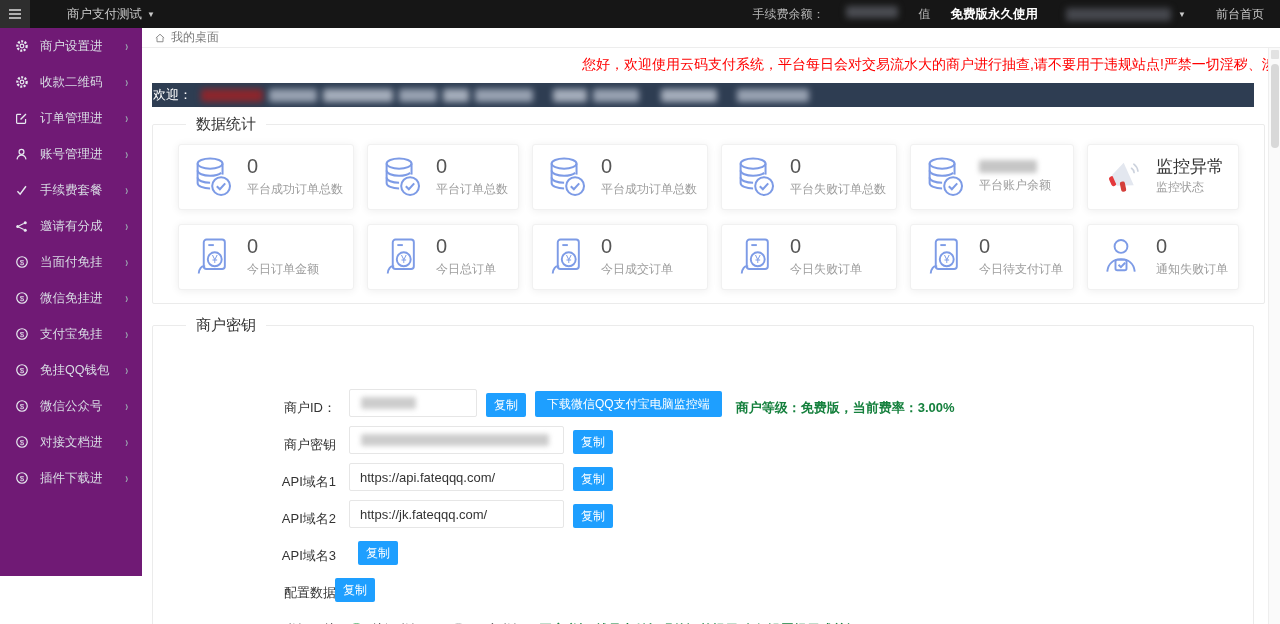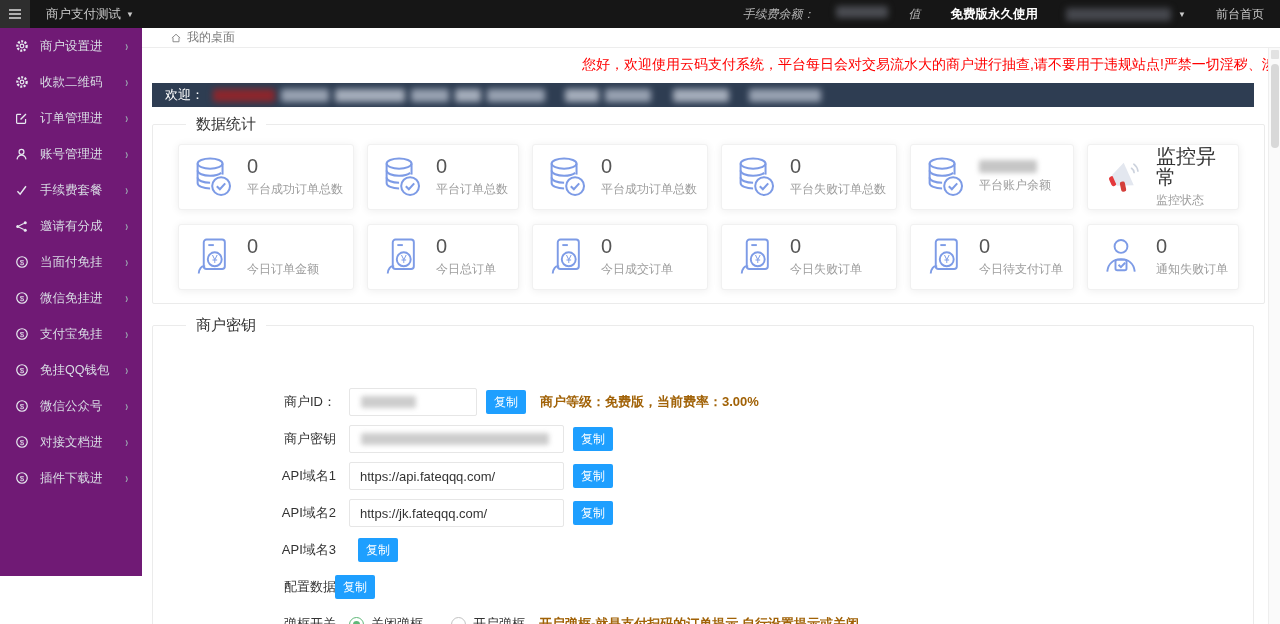--- a/index.html
+++ b/index.html
@@ -9,86 +9,86 @@
     font-family:"Liberation Sans","DejaVu Sans",sans-serif;
     background:#fff; font-size:13px;
   }
   
   .topbar { position:absolute; top:0; left:0; width:1280px; height:28px;
     background:#161616; display:flex; align-items:center; z-index:20; }
   .logo { width:142px; height:28px; line-height:28px; padding-left:10px;
     background:#101010; color:#fff; font-size:16px; font-weight:bold; letter-spacing:1px; }
   .hamburger { width:30px; height:28px; background:#2e2e2e; display:flex;
     align-items:center; justify-content:center; cursor:pointer; }
-  .merchant-menu { color:#c9c9c9; font-size:12.5px; margin-left:16px; cursor:pointer; display:flex; align-items:center; gap:5px; }
+  .merchant-menu { color:#c9c9c9; font-size:12.5px; margin-left:37px; cursor:pointer; display:flex; align-items:center; gap:5px; }
   .caret { font-size:8px; color:#c9c9c9; }
   .topbar-right { margin-left:auto; display:flex; align-items:center; color:#b5b5b5;
     font-size:12px; padding-right:16px; }
-  .fee-group { display:flex; align-items:flex-start; gap:21px;font-style:italic; }
-  .free-ver { color:#fff; font-weight:bold; margin:0 28px 0 30px; font-size:12.5px; cursor:pointer; }
+  .fee-group { display:flex; align-items:flex-start; gap:21px; }
+  .free-ver { color:#fff; font-weight:bold; margin:0 28px 0 20px; font-size:12.5px; cursor:pointer; }
   .user-group { display:flex; align-items:center; gap:7px; cursor:pointer; }
   .front-home { margin-left:30px; color:#c9c9c9; cursor:pointer; }
   .blob { filter:blur(3px); border-radius:2px; display:inline-block; }
   .blob.dark  { background:#4a4c52; height:12px; width:52px; }
   .blob.user  { background:#45474d; height:13px; width:105px; }
   
   .sidebar { position:absolute; top:28px; left:0; width:142px; height:548px; background:#701a75; }
   .side-item { height:36px; display:flex; align-items:center; padding:0 13px 0 15px;
     color:#d8dce4; font-size:12.5px; cursor:pointer; }
   .side-item .sicon { width:16px; margin-right:9px; display:flex; align-items:center; color:#e7eaf0; }
   .side-item .arrow { margin-left:auto; color:#99a1ae; font-size:11px; font-weight:bold; transform:scale(.8,1.25); }
   
   .breadcrumb { position:absolute; top:28px; left:142px; right:0; height:20px; background:#fff;
     border-bottom:1px solid #ededed; display:flex; align-items:center; gap:5px;
-    padding-left:28px; font-size:12px; color:#7a7a7a; z-index:5; }
+    padding-left:12px; font-size:12px; color:#7a7a7a; z-index:5; }
   
   .main { position:absolute; top:48px; left:142px; width:1138px; height:576px; background:#fff; overflow:hidden; }
   .marquee { height:30px; position:relative; overflow:hidden; }
   .marquee span { position:absolute; left:440px; top:8px; color:#ff0000; font-size:14px; white-space:nowrap; }
   .banner { margin:5px 26px 0 10px; height:24px; background:#2e3d52; display:flex;
-    align-items:center; padding:0 13px; gap:6px; }
+    align-items:center; padding:0 1px; gap:6px; }
   .banner .wtext { color:#fff; font-size:13px; margin-right:3px; white-space:nowrap; }
   .bblob { height:13px; border-radius:2px; filter:blur(3px); }
   .bblob.red { background:#8c262c; width:62px; }
   .bblob.g1 { background:#aab3c2; opacity:.85; }
   .bblob.g2 { background:#c3cad6; opacity:.8; }
   fieldset.box { margin:8px 26px 0 10px; border:1px solid #ebebeb; border-radius:2px;
     padding:6px 25px 13px; }
   fieldset.box legend { font-size:15px; color:#333; padding:0 10px; margin-left:8px; }
   
   .cards { display:grid; grid-template-columns:repeat(6,1fr); gap:14px 13px; margin-top:4px; }
   .card { background:#fff; border:1px solid #f1f1f1; border-radius:3px; height:66px;
     box-shadow:0 1px 8px rgba(0,0,0,.07); display:flex; align-items:center; padding:0 10px; gap:12px; }
   .card .cicon { flex:0 0 46px; display:flex; align-items:center; justify-content:center; }
   .card .val { font-size:20px; color:#555; line-height:1.05; }
   .card .lab { font-size:12px; color:#9d9d9d; margin-top:4px; white-space:nowrap; }
-  .card.alert .val { font-size:20px; color:#333; }
+  .card.alert .val { font-size:17px; color:#333; }
   .vblob { display:block; width:58px; height:13px; background:#c6c6c6; filter:blur(2.5px);
     border-radius:2px; margin-bottom:3px; }
   
   .mform { padding:46px 0 0 46px; }
-  .frow { display:flex; align-items:center; height:30px; margin-bottom:7px; }
+  .frow { display:flex; align-items:flex-end; height:30px; margin-bottom:7px; }
   .flabel { width:112px; text-align:right; margin-right:13px; font-size:13px; color:#333; flex:none; }
   .finput { height:28px; border:1px solid #e6e6e6; border-radius:2px; padding:0 10px;
     font-size:13px; color:#333; width:215px; outline:none; font-family:"Liberation Sans","DejaVu Sans",sans-serif; }
   .finput.short { width:128px; }
   .finput.cfg { width:245px; padding-right:40px; }
   .inwrap { position:relative; display:flex; align-items:center; }
   .inblob { position:absolute; top:8px; left:12px; height:12px; background:#cdcdcd;
     filter:blur(2.5px); border-radius:2px; }
   .inblob.id { width:55px; }
   .inblob.key { width:188px; }
   .inblob.cfg { left:118px; width:108px; background:#d6d6d6; }
   .sel-band { position:absolute; right:20px; top:3px; width:20px; height:22px; background:#a9cdf0; }
   .btn { background:#1E9FFF; color:#fff; border:none; border-radius:2px; cursor:pointer;
     font-size:12px; font-family:"Liberation Sans","DejaVu Sans",sans-serif; }
   .copy-btn { height:24px; padding:0 8px; margin-left:9px; }
   .copy-btn.overlap { margin-left:-14px; position:relative; z-index:2; }
   .big-btn { height:26px; padding:0 12px; margin-left:9px; }
-  .red-note { color:#a16207; font-weight:bold; font-size:13px; margin-left:14px; white-space:nowrap; }
+  .red-note { color:#15803d; font-weight:bold; font-size:13px; margin-left:14px; white-space:nowrap; }
   .radio-group { display:flex; align-items:center; gap:7px; cursor:pointer; }
   .radio { width:15px; height:15px; border-radius:50%; border:1px solid #c2c2c2;
     position:relative; background:#fff; flex:none; }
   .radio.sel { border-color:#5FB878; }
   .radio.sel::after { content:""; position:absolute; inset:3px; border-radius:50%; background:#5FB878; }
   .radio-label { font-size:13px; color:#333; }
   .gap28 { width:28px; }
   
   .vscroll { position:absolute; top:48px; right:0; width:12px; height:576px;
     background:#fafafa; border-left:1px solid #eee; z-index:15; }
@@ -520,20 +520,21 @@
     <legend>商户密钥</legend>
     <div class="mform">
 
       <div class="frow">
         <span class="flabel">商户ID：</span>
         <span class="inwrap">
           <input class="finput short" readonly="" style="">
           <span class="inblob id"></span>
         </span>
         <button class="btn copy-btn">复制</button>
+        <button class="btn big-btn">下载微信QQ支付宝电脑监控端</button>
         <span class="red-note">商户等级：免费版，当前费率：3.00%</span>
       </div>
 
       <div class="frow">
         <span class="flabel">商户密钥</span>
         <span class="inwrap">
           <input class="finput" readonly="" style="">
           <span class="inblob key"></span>
         </span>
         <button class="btn copy-btn">复制</button>

